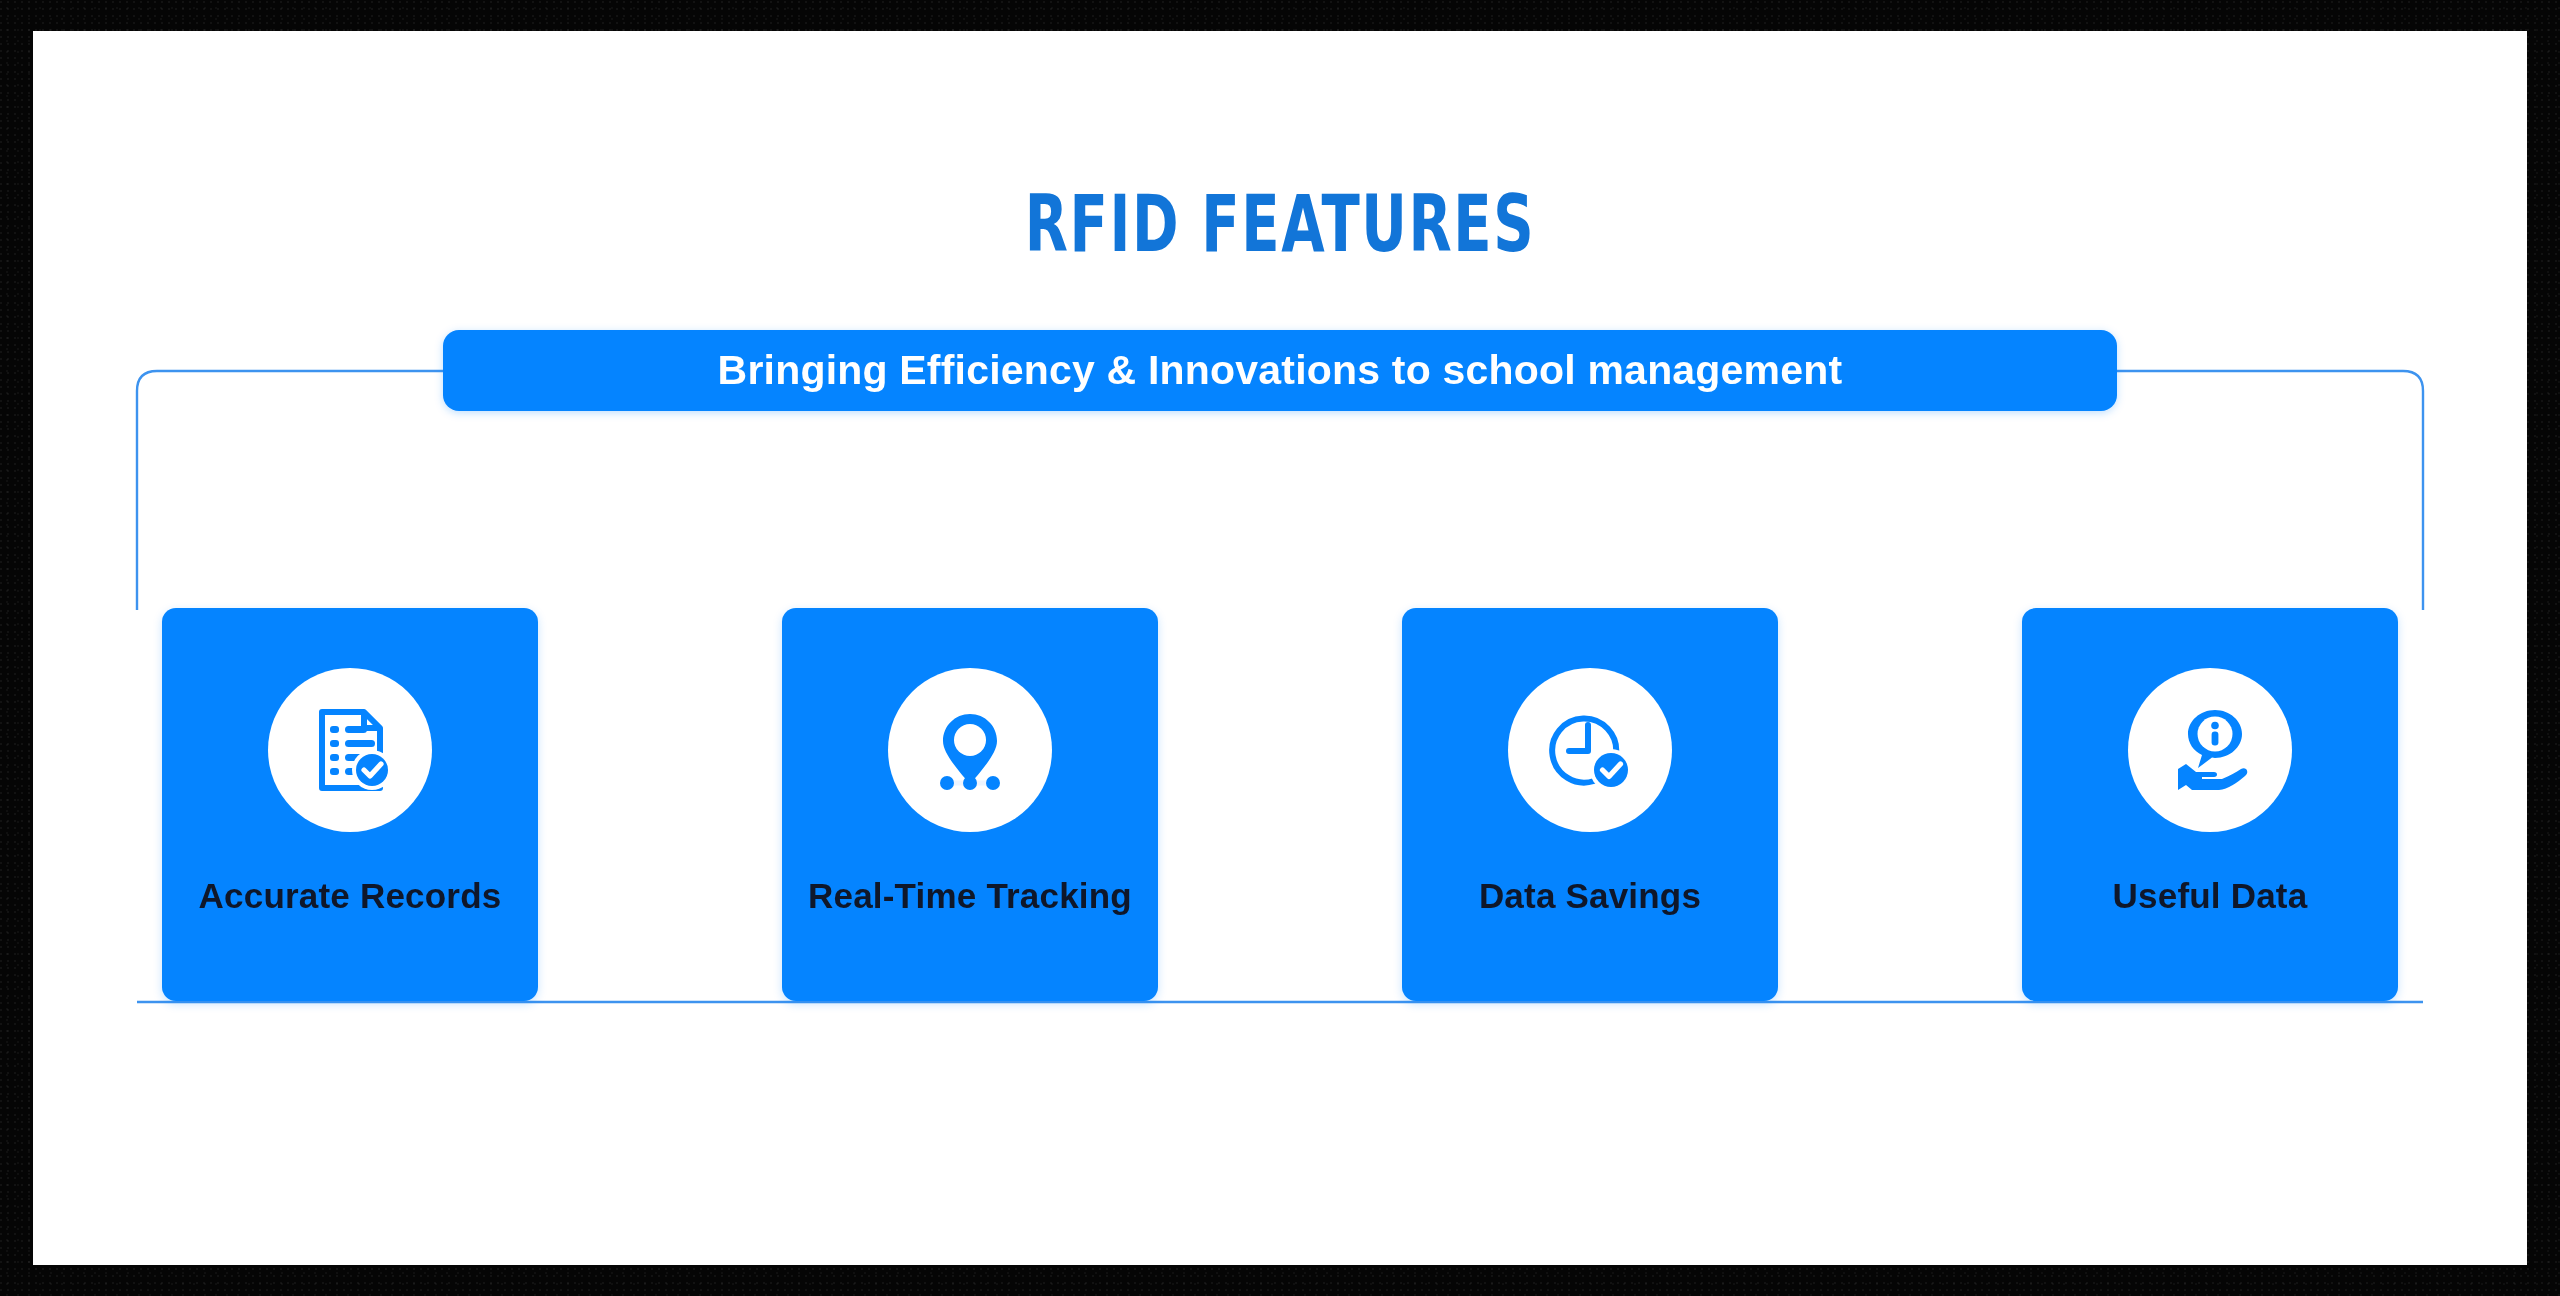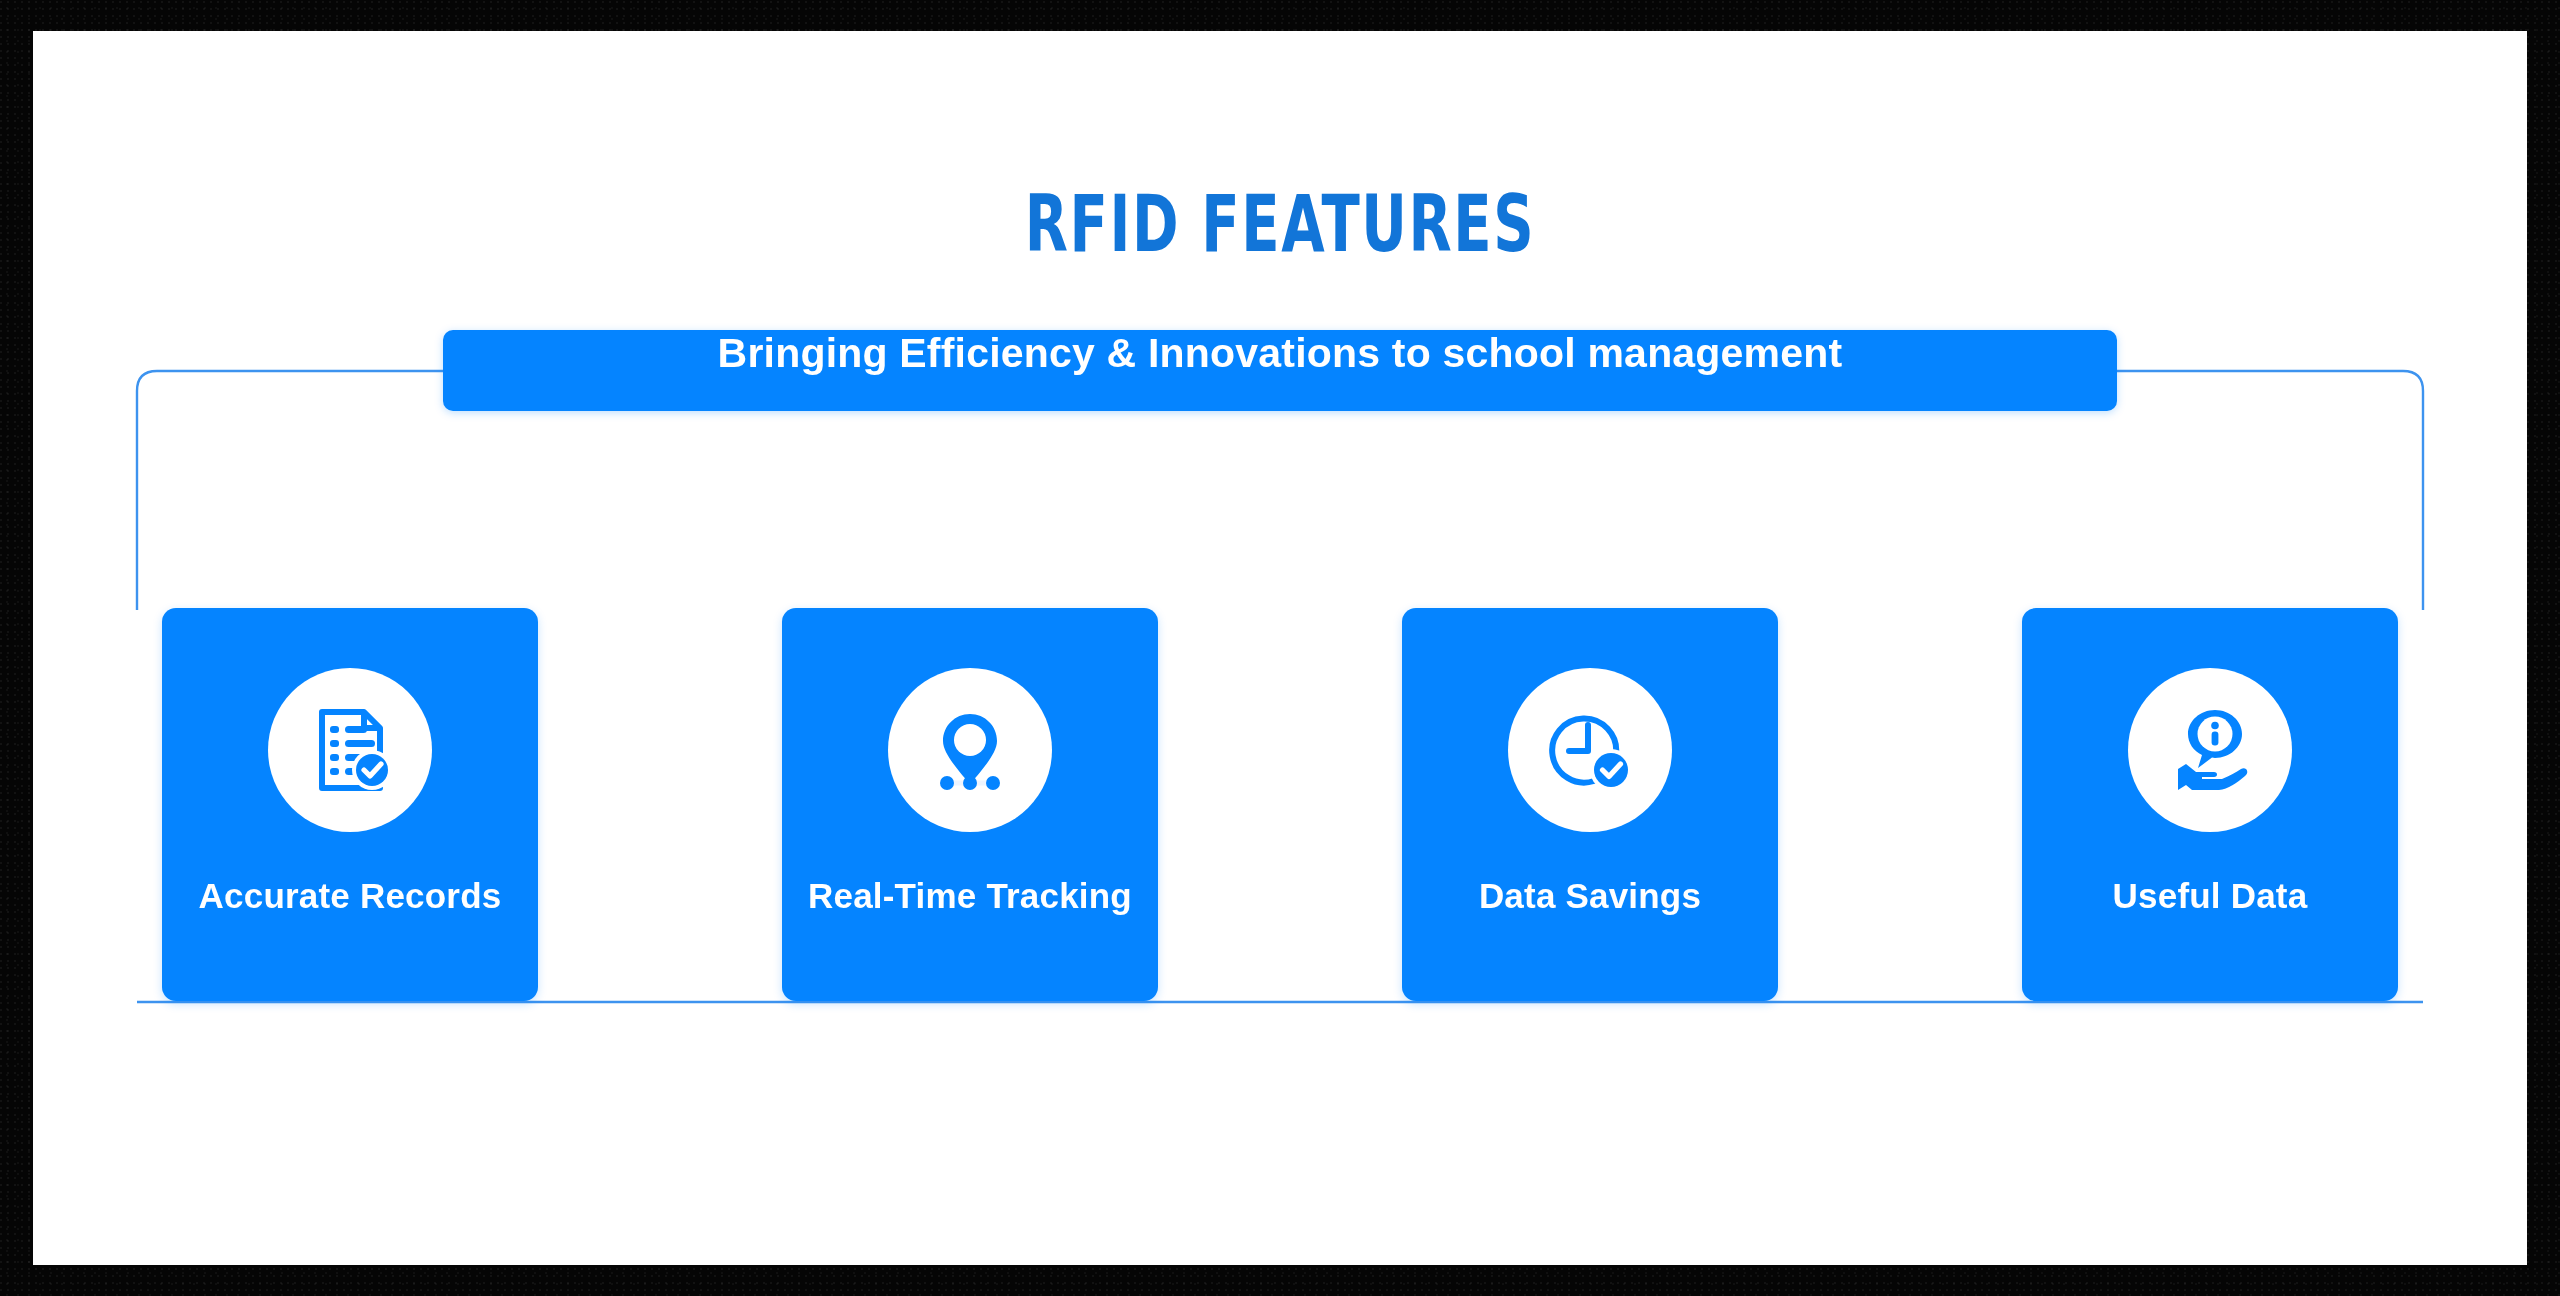--- a/index.html
+++ b/index.html
@@ -58,23 +58,24 @@
     width: 2494px; height: 1234px;
     pointer-events: none;
   }
 
   
   #banner {
     position: absolute;
     left: 410px; top: 299px;
     width: 1674px; height: 81px;
     background: #0584ff;
-    border-radius: 10px;
+    border-radius: 16px;
     box-shadow: 0 2px 9px rgba(5,132,255,.26);
     display: flex;
+    align-items: center;
     justify-content: center;
   }
   #banner-text {
     color: #ffffff;
     font-size: 41px;
     font-weight: 700;
     letter-spacing: .2px;
     white-space: nowrap;
   }
 
@@ -104,21 +105,21 @@
     border-radius: 50%;
     background: #ffffff;
     display: flex;
     align-items: center;
     justify-content: center;
     flex: none;
   }
   .icon-circle svg { display: block; }
   .card-label {
     margin-top: 44px;
-    color: #ffffff;
+    color: #0f172a;
     font-size: 35px;
     font-weight: 700;
     letter-spacing: .2px;
     white-space: nowrap;
   }
 </style>
 </head>
 <body>
 
 <div id="frame">

